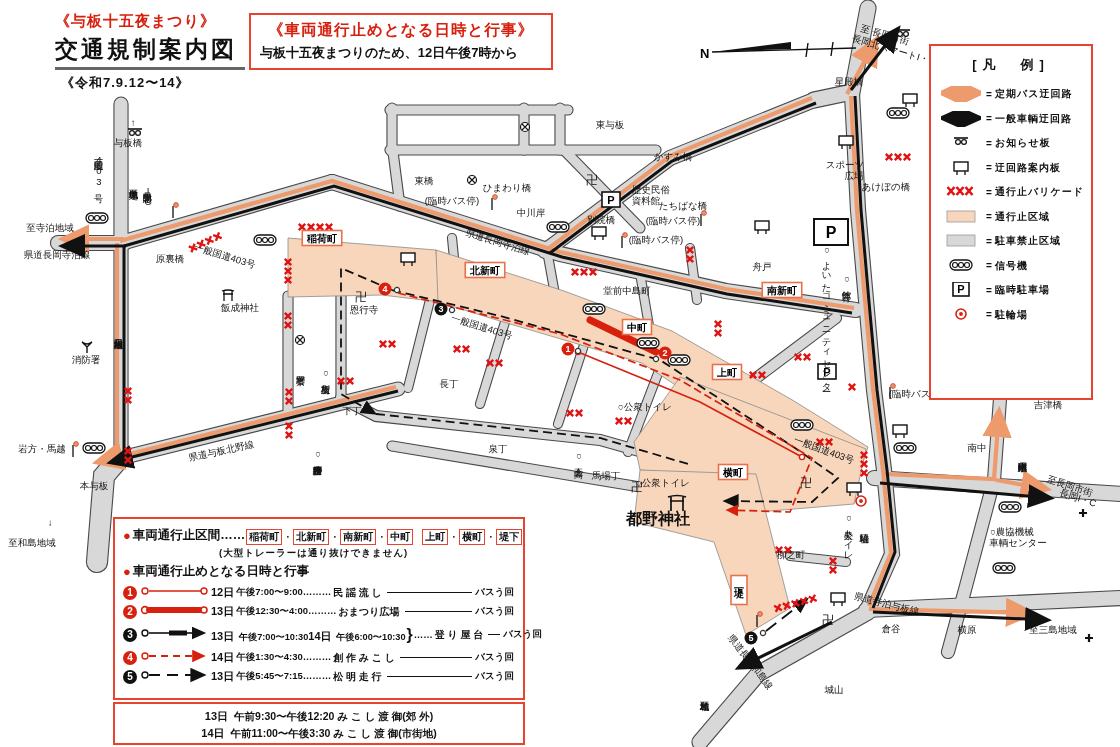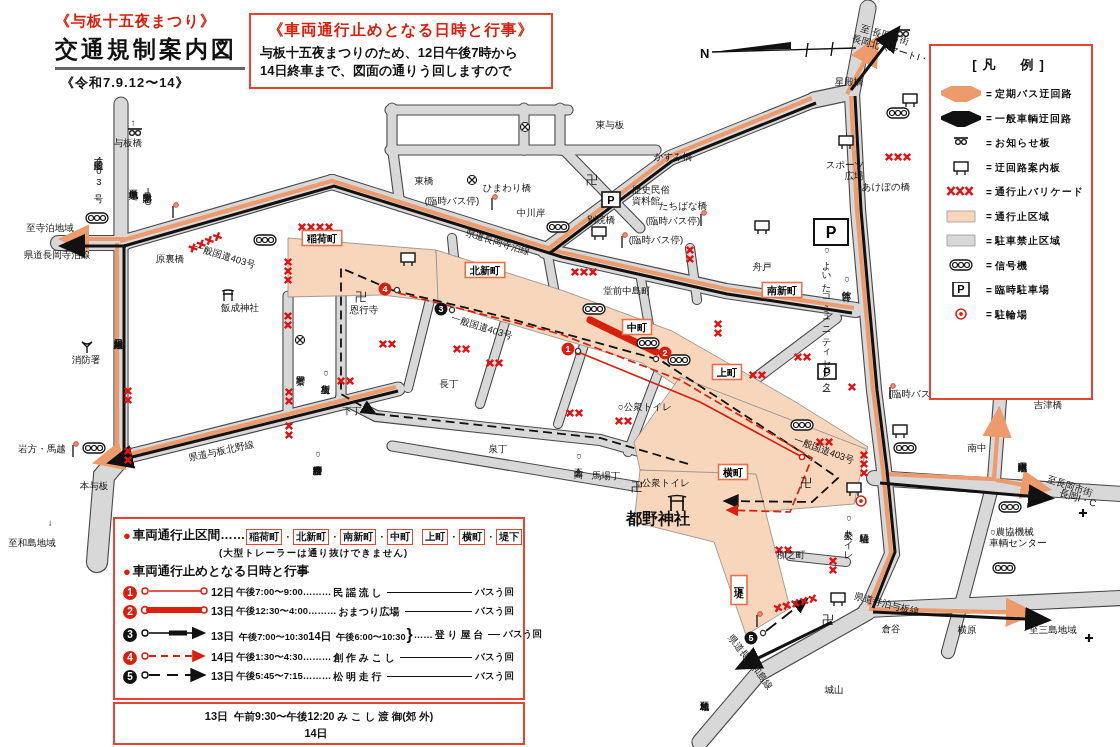--- a/index.html
+++ b/index.html
@@ -638,21 +638,20 @@
 
   <div class="hdr">
     <div class="fest">《与板十五夜まつり》</div>
     <div class="ttl">交通規制案内図</div>
     <div class="per">《令和7.9.12〜14》</div>
   </div>
 
   <div class="notice">
     <div class="nt">《車両通行止めとなる日時と行事》</div>
     <div class="nl">与板十五夜まつりのため、12日午後7時から</div>
-    <div class="nl">14日終車まで、図面の通りう回しますので</div>
   </div>
 
   <div class="legend">
     <div class="lt">[凡　例]</div>
     <div id="legendRows">
         <div class="lg-row">
           <span class="lg-ic">
             <svg width="40" height="16" viewBox="0 0 40 16">
               <path d="M6,7 L34,7" stroke="#ED9A6C" stroke-width="4"></path>
               <path d="M7,7 L1,7" stroke="#ED9A6C" stroke-width="4" marker-end="url(#aO)"></path>
@@ -853,17 +852,18 @@
   </div>
 
   <div class="mbox">
     <div id="mikoshiRows">
         <div class="mrow">
           <span class="md">13日</span>
           <span>午前9:30〜午後12:20 み こ し 渡 御(郊 外)</span>
         </div>
         <div class="mrow">
           <span class="md">14日</span>
+          <span>午前11:00〜午後3:30 み こ し 渡 御(市街地)</span>
         </div>
       </div>
   </div>
 
 </div>
 
 </body></html>

